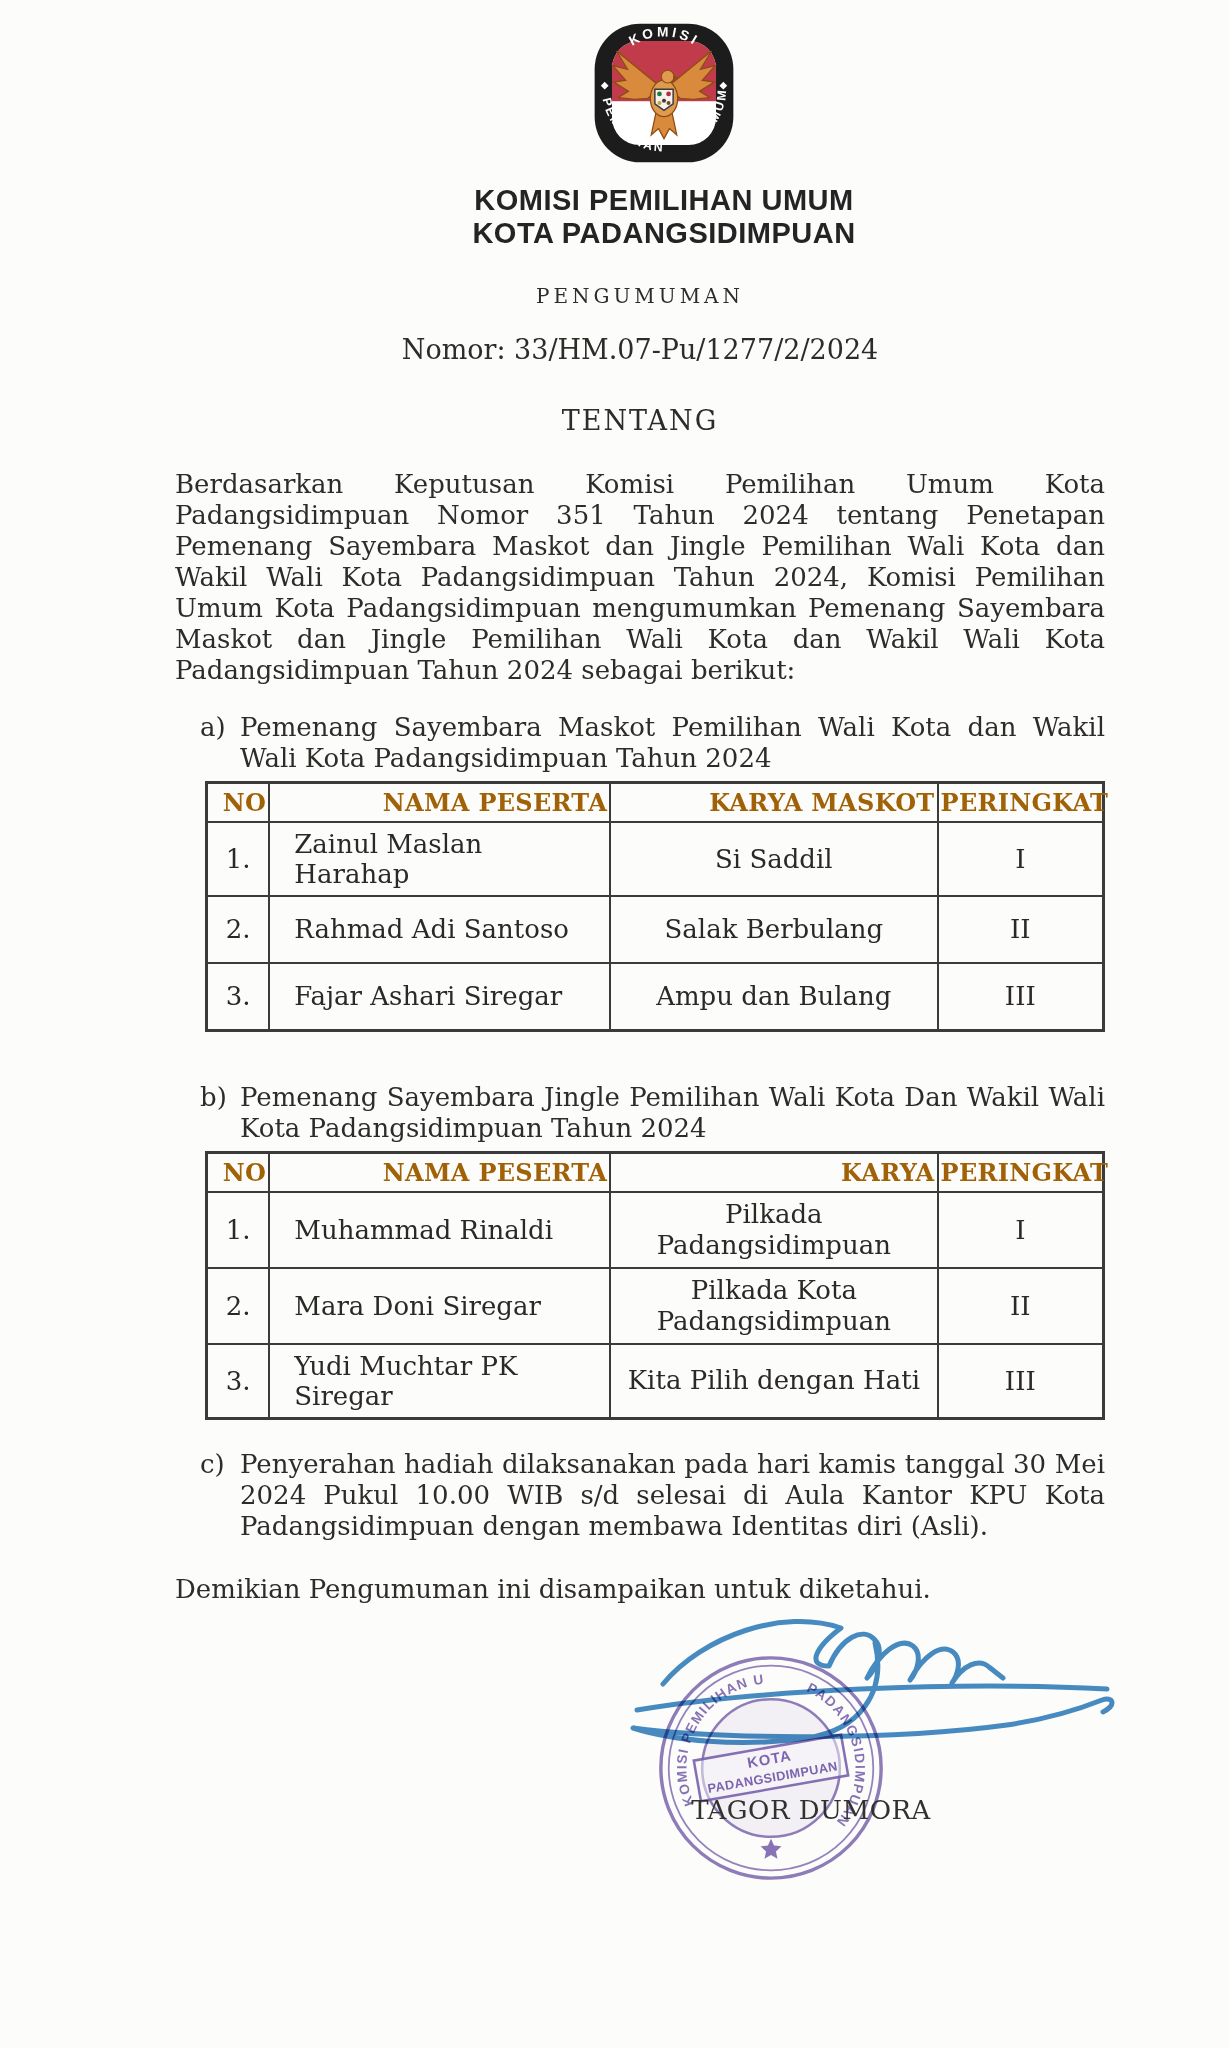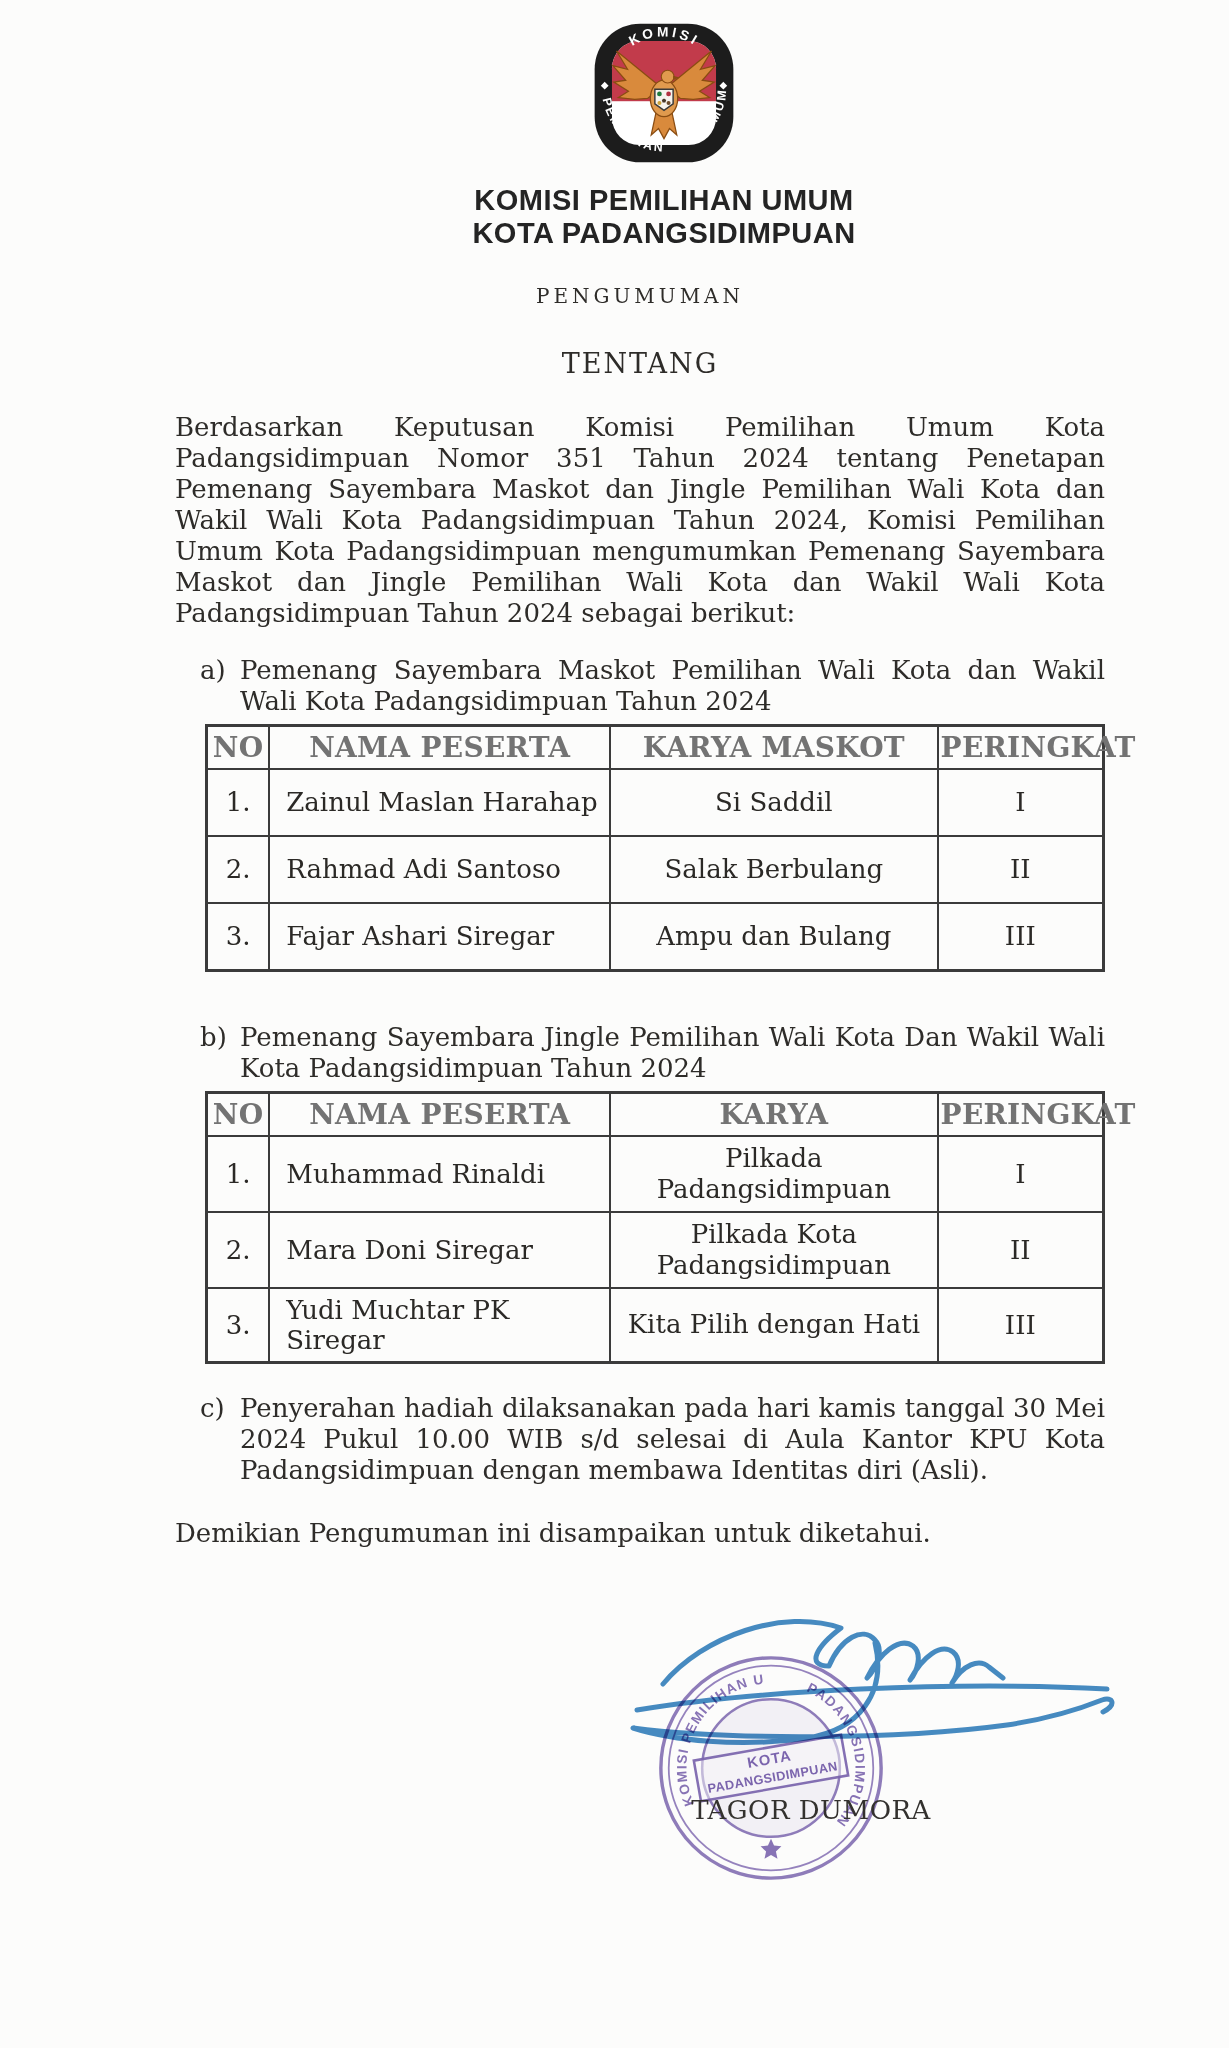--- a/index.html
+++ b/index.html
@@ -46,25 +46,25 @@
     border-collapse:collapse;
     margin:7px 0 0 30px;
     width:900px;
     table-layout:fixed;
     font-size:26px;
     color:#2b2926;
   }
   table.winners, table.winners td, table.winners th { border:2.5px solid #3b3b3b; }
   table.winners { border-width:3px; }
   table.winners th {
-    font-size:28px; font-weight:bold; letter-spacing:0.3px;
-    padding:4px 2px; text-align:center; color:#737373;
+    font-size:24px; font-weight:bold; letter-spacing:0.3px;
+    padding:4px 2px; text-align:right; color:#a16207;
   }
   table.winners td { padding:6px 4px; text-align:center; }
-  table.winners td.nama { text-align:left; padding-left:16px; }
+  table.winners td.nama { text-align:left; padding-left:24px; }
   col.c-no { width:7%; } col.c-nama { width:38%; }
   col.c-karya { width:36.5%; } col.c-rank { width:18.5%; }
   #table-maskot td { height:53px; }
   #table-jingle td { height:46px; }
   .karya-cell { white-space:pre-line; line-height:31px; }
 
   .closing { margin-top:32px; font-size:26px; }
 
   
   .sign-block { position:absolute; left:640px; top:1565px; width:334px; text-align:center; font-size:26px; }
@@ -135,20 +135,21 @@
           <rect x="142" y="69" width="6" height="6" transform="rotate(45 145 72)" fill="#ffffff"></rect>
         </svg>
       </div>
       <div class="org-name">
         <div>KOMISI PEMILIHAN UMUM</div>
         <div>KOTA PADANGSIDIMPUAN</div>
       </div>
     </div>
 
     <div class="doc-type">PENGUMUMAN</div>
+    <div class="doc-number">Nomor: 33/HM.07-Pu/1277/2/2024</div>
     <div class="about">TENTANG</div>
 
     <p class="opening">Berdasarkan Keputusan Komisi Pemilihan Umum Kota Padangsidimpuan Nomor 351 Tahun 2024 tentang Penetapan Pemenang Sayembara Maskot dan Jingle Pemilihan Wali Kota dan Wakil Wali Kota Padangsidimpuan Tahun 2024, Komisi Pemilihan Umum Kota Padangsidimpuan mengumumkan Pemenang Sayembara Maskot dan Jingle Pemilihan Wali Kota dan Wakil Wali Kota Padangsidimpuan Tahun 2024 sebagai berikut:</p>
 
     <div class="list-item item-a">
       <span class="marker">a)</span>
       <span class="item-text">Pemenang Sayembara Maskot Pemilihan Wali Kota dan Wakil Wali Kota Padangsidimpuan Tahun 2024</span>
     </div>
 
     <table class="winners" id="table-maskot">

